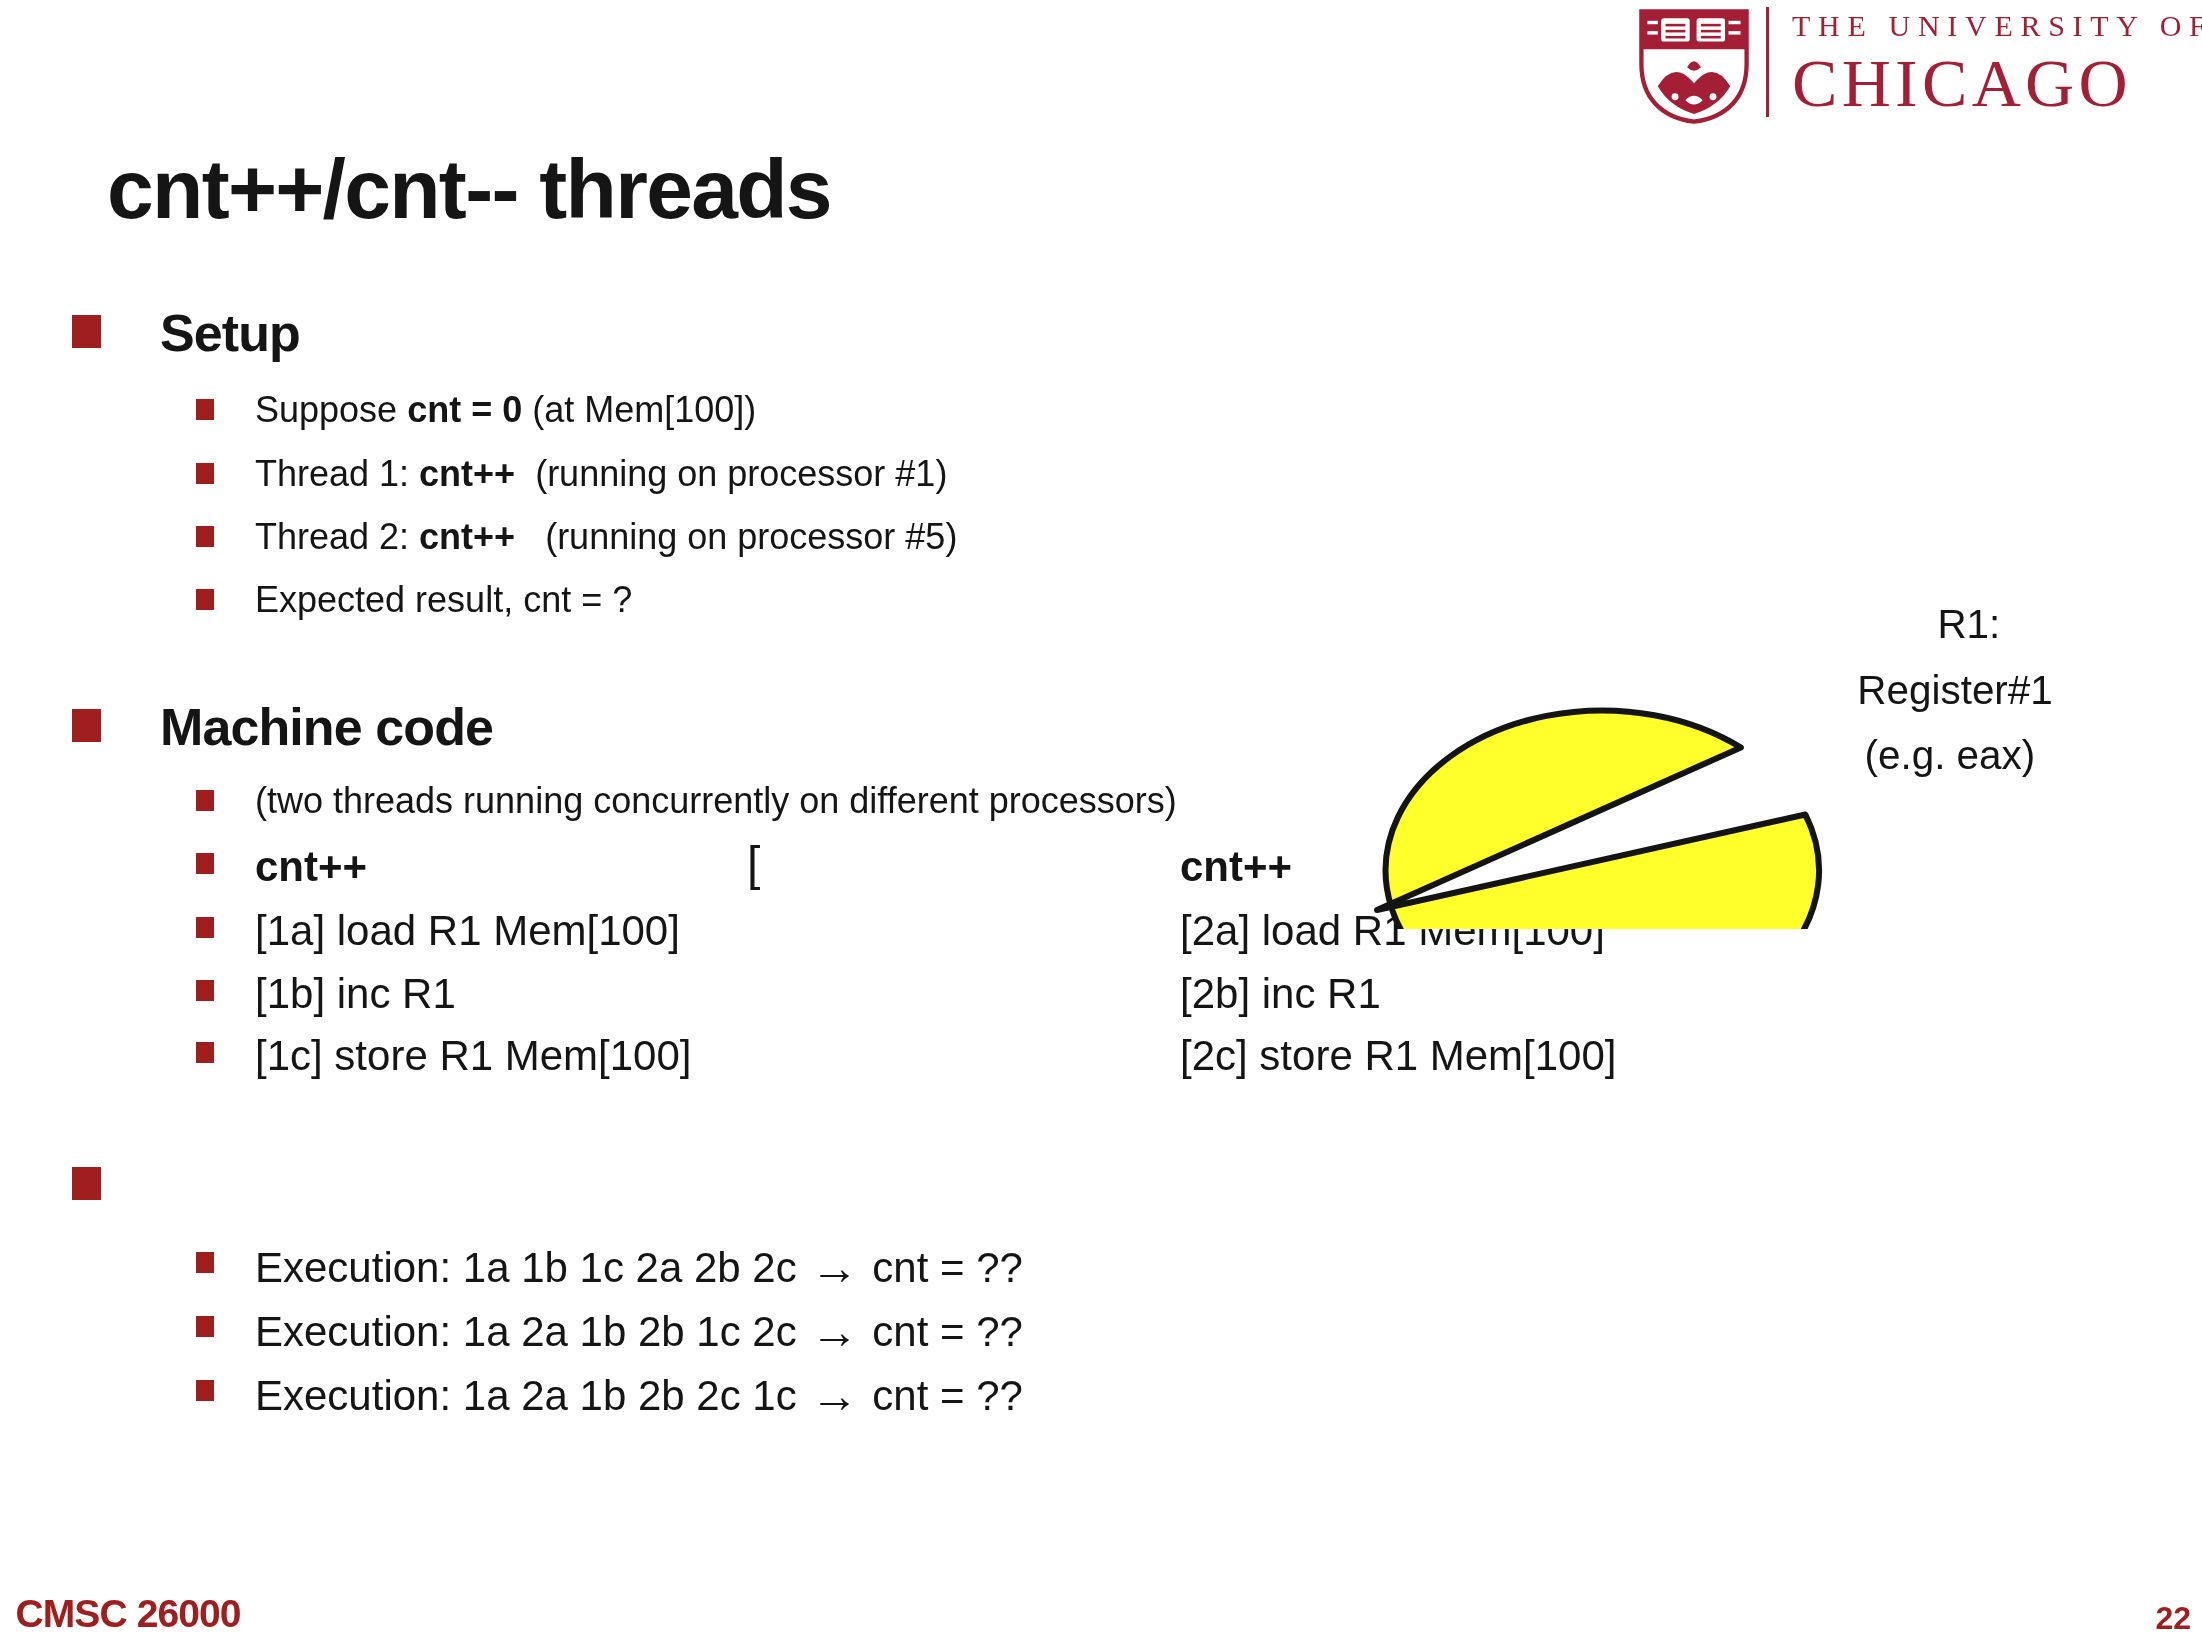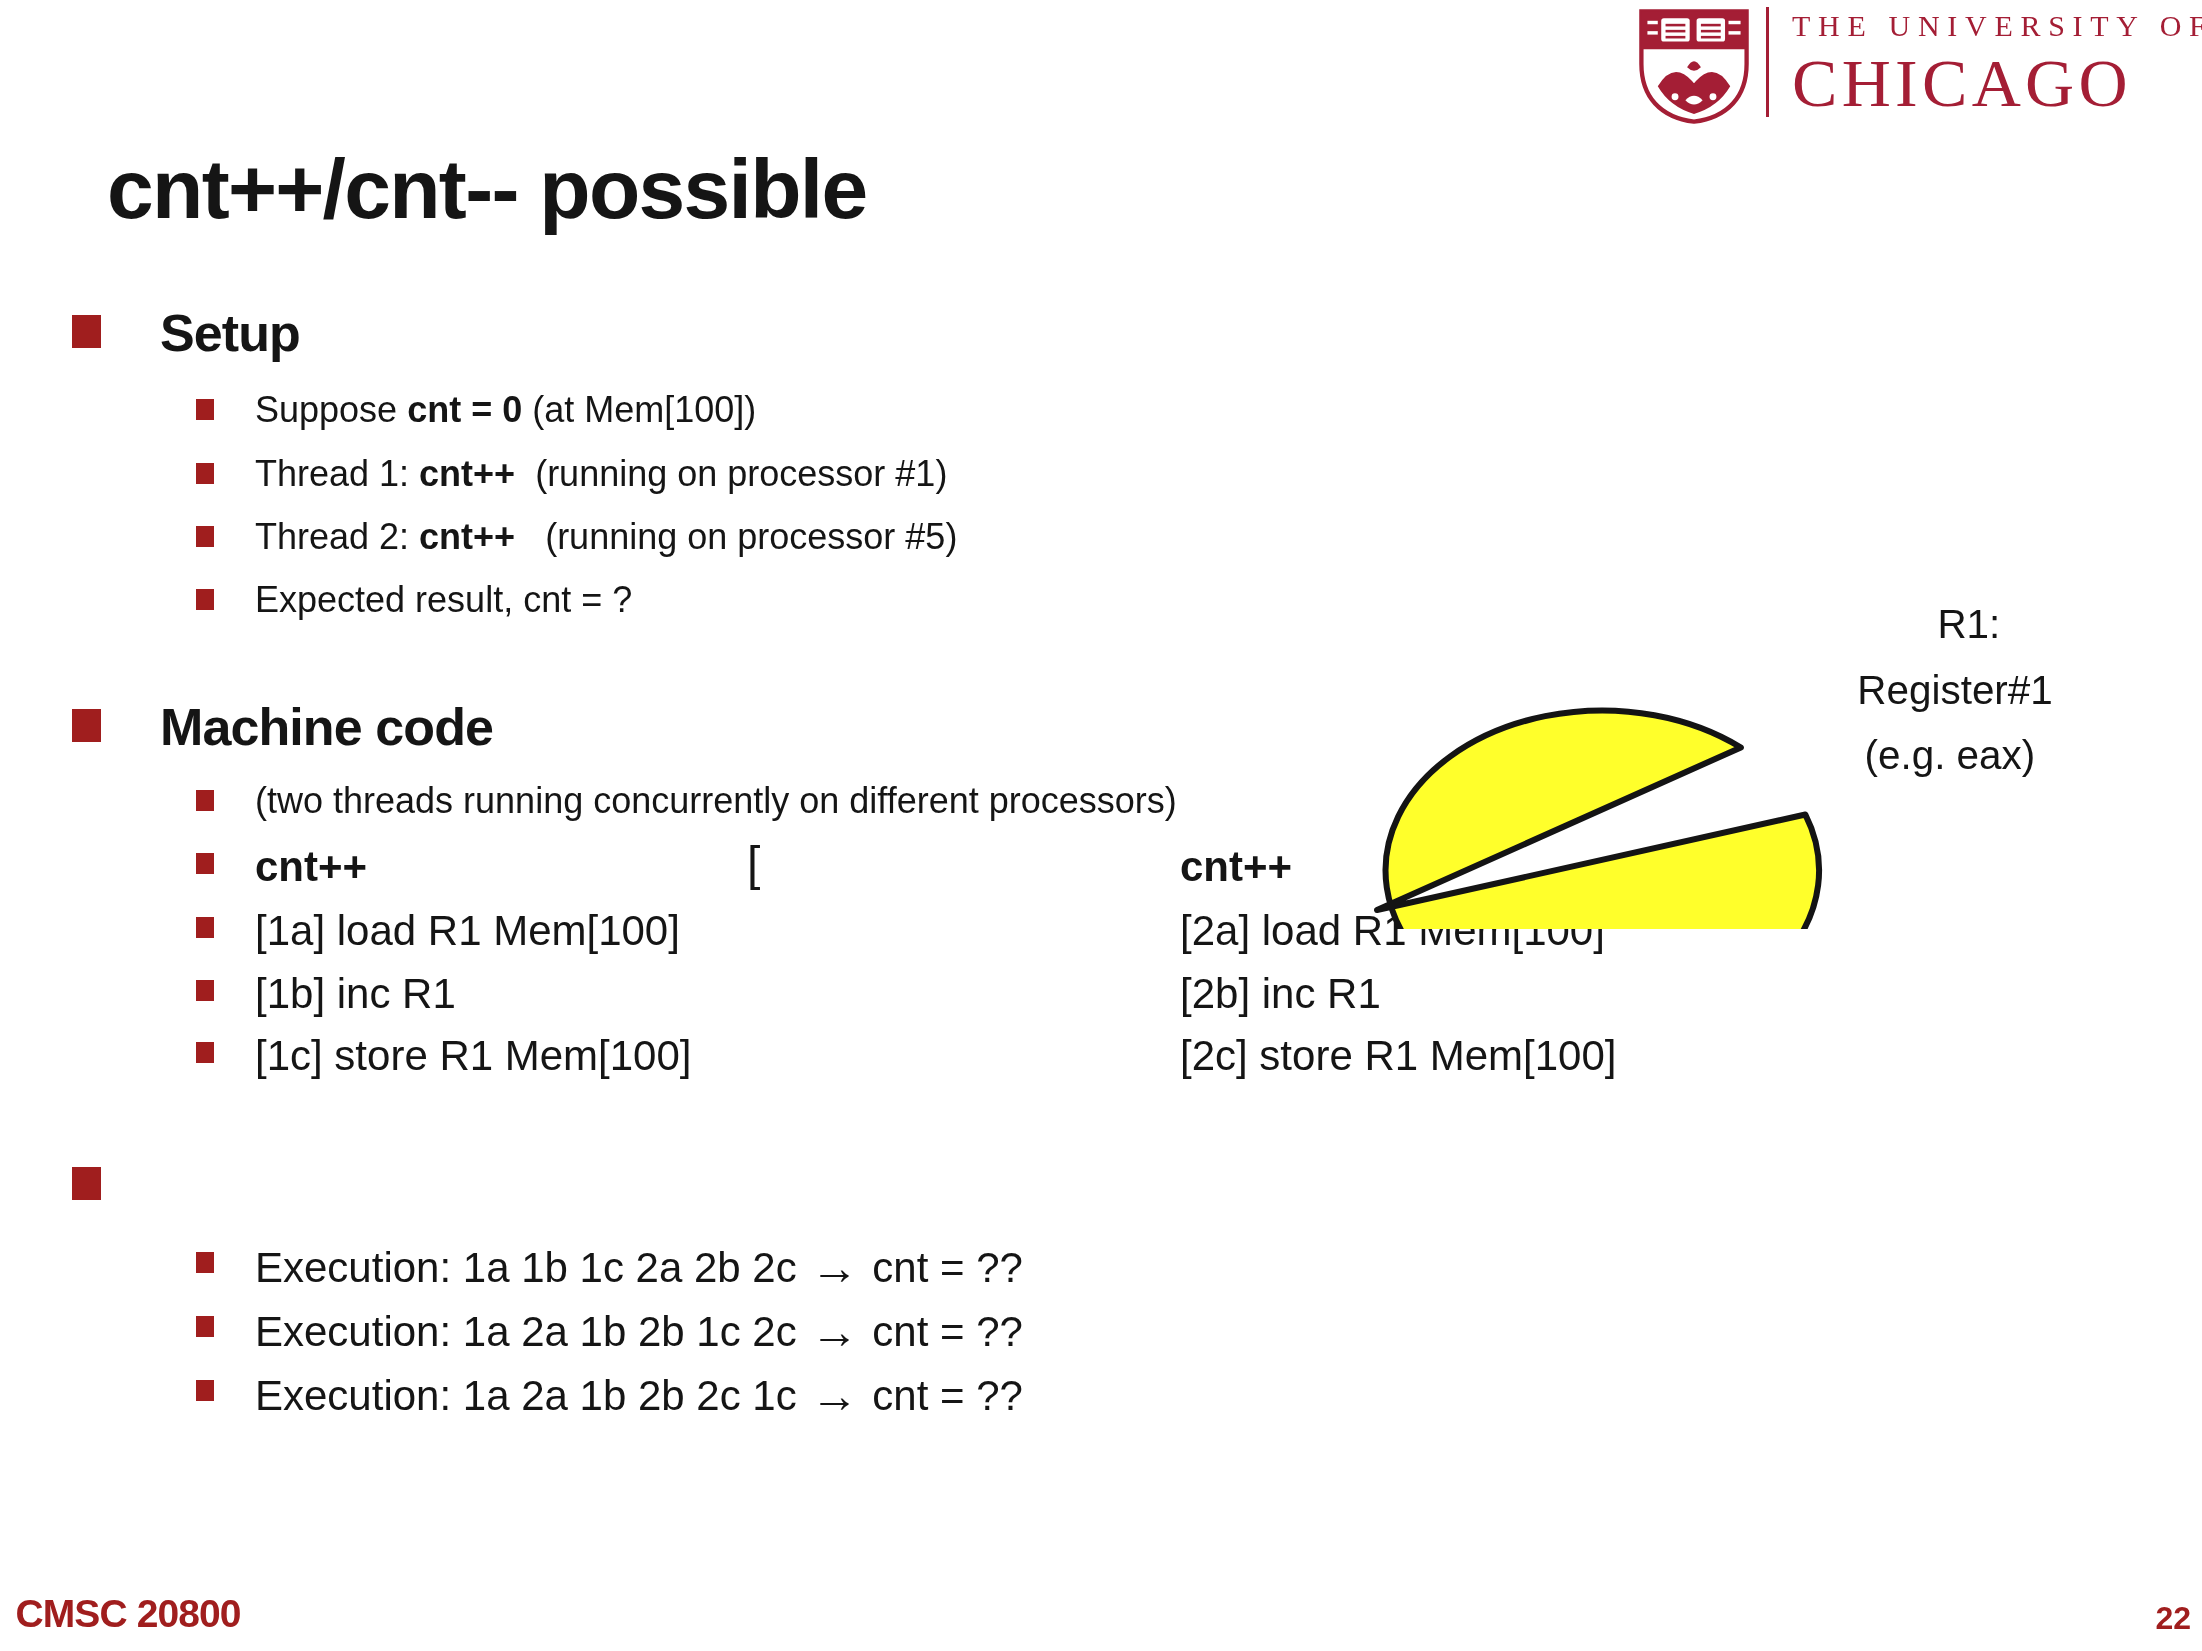--- a/index.html
+++ b/index.html
@@ -69,21 +69,21 @@
       <circle cx="88" cy="104" r="4" fill="#ffffff"></circle>
       <path d="M56 108 Q66 98 76 108 Q66 118 56 108 Z" fill="#ffffff"></path>
     </svg>
     <div class="logo-divider"></div>
     <div class="wordmark">
       <div class="wm1">THE UNIVERSITY OF</div>
       <div class="wm2">CHICAGO</div>
     </div>
   </div>
 
-  <div class="abs title">cnt++/cnt-- possible</div>
+  <div class="abs title">cnt++/cnt-- threads</div>
 
   <div class="abs h1row" style="top:303px;">
     <span class="h1bullet"></span>
     <span class="h1text">Setup</span>
   </div>
   <div class="abs subline" style="top:389px;">
     <span class="h2bullet"></span>
     <span class="t">Suppose </span><span class="t bold">cnt = 0</span><span class="t"> (at Mem[100])</span>
   </div>
   <div class="abs subline" style="top:453px;">
@@ -145,17 +145,17 @@
   </div>
   <div class="abs execrow" style="top:1306px;">
     <span class="h2bullet"></span>
     <span class="t">Execution: 1a 2a 1b 2b 1c 2c</span><span class="arrow">→</span><span class="t">cnt = ??</span>
   </div>
   <div class="abs execrow" style="top:1370px;">
     <span class="h2bullet"></span>
     <span class="t">Execution: 1a 2a 1b 2b 2c 1c</span><span class="arrow">→</span><span class="t">cnt = ??</span>
   </div>
 
-  <div class="abs footer-course">CMSC 20800</div>
+  <div class="abs footer-course">CMSC 26000</div>
   <div class="abs page-num">22</div>
 
 </div>
 
 
 </body></html>

